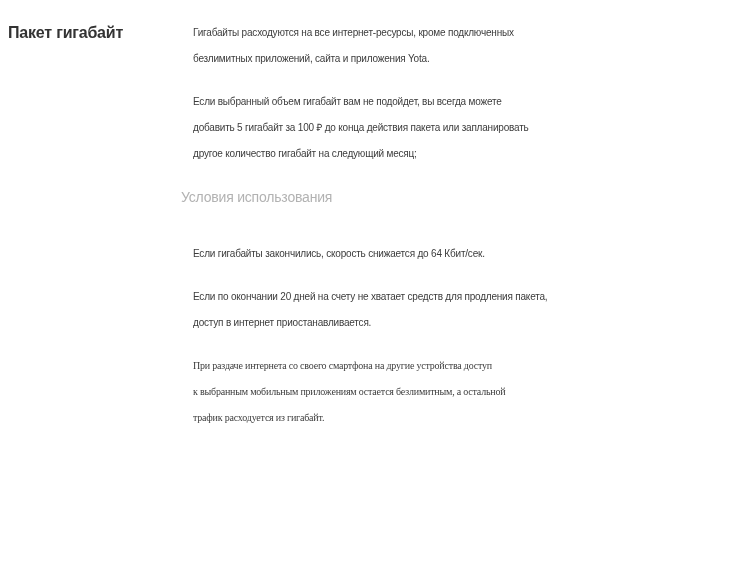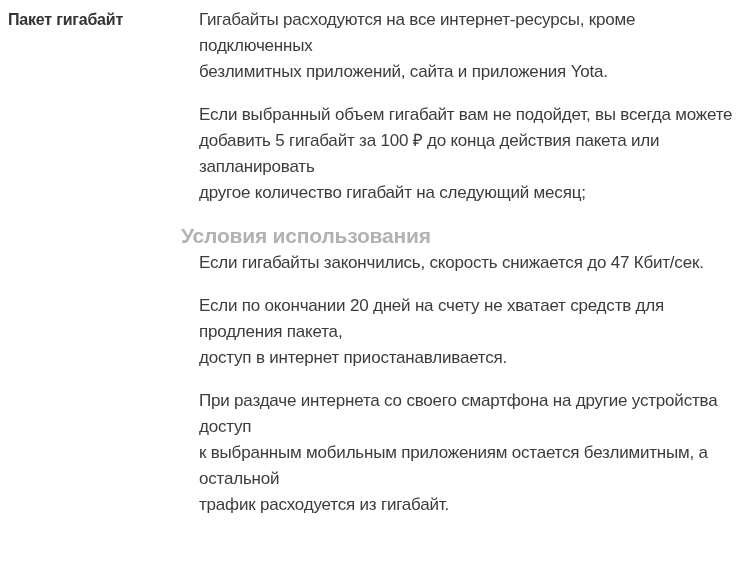--- a/index.html
+++ b/index.html
@@ -9,21 +9,21 @@
   body {
     width: 744px;
     height: 583px;
     background: #ffffff;
     font-family: "Liberation Sans", sans-serif;
     color: #3c3c3c;
     overflow: hidden;
   }
   .layout {
     display: flex;
-    padding-top: 7px;
+    padding-top: 20px;
     box-sizing: border-box;
   }
   .left-col {
     flex: 0 0 181px;
     width: 181px;
     padding-left: 8px;
     box-sizing: border-box;
   }
   .section-title {
     margin: 0;
@@ -31,53 +31,54 @@
     font-weight: bold;
     line-height: 26px;
     letter-spacing: -0.2px;
     color: #333333;
   }
   .right-col {
     flex: 1 1 auto;
     max-width: 563px;
   }
   .para {
-    margin: 0 0 17px 18px;
-    font-size: 17px;
+    margin: 0 0 17px 12px;
+    font-size: 10px;
     line-height: 26px;
     letter-spacing: -0.2px;
     white-space: pre-line;
     color: #3c3c3c;
   }
   .para:last-child {
     margin-bottom: 0;
+    font-family: Liberation Serif, serif;
   }
   .subheading {
-    margin: 0 0 1px 0;
-    font-size: 21px;
-    font-weight: bold;
+    margin: 0 0 31px 0;
+    font-size: 14px;
+    font-weight: normal;
     line-height: 26px;
     letter-spacing: -0.2px;
     color: #b2b2b2;
   }
 </style>
 </head>
 <body>
 
 <main class="layout">
   <aside class="left-col">
     <h2 class="section-title">Пакет гигабайт</h2>
   </aside>
   <div class="right-col">
     <p class="para">Гигабайты расходуются на все интернет-ресурсы, кроме подключенных
 безлимитных приложений, сайта и приложения Yota.</p>
     <p class="para">Если выбранный объем гигабайт вам не подойдет, вы всегда можете
 добавить 5 гигабайт за 100 ₽ до конца действия пакета или запланировать
 другое количество гигабайт на следующий месяц;</p>
     <h3 class="subheading">Условия использования</h3>
-    <p class="para">Если гигабайты закончились, скорость снижается до 47 Кбит/сек.</p>
+    <p class="para">Если гигабайты закончились, скорость снижается до 64 Кбит/сек.</p>
     <p class="para">Если по окончании 20 дней на счету не хватает средств для продления пакета,
 доступ в интернет приостанавливается.</p>
     <p class="para">При раздаче интернета со своего смартфона на другие устройства доступ
 к выбранным мобильным приложениям остается безлимитным, а остальной
 трафик расходуется из гигабайт.</p>
   </div>
 </main>
 
 </body></html>

